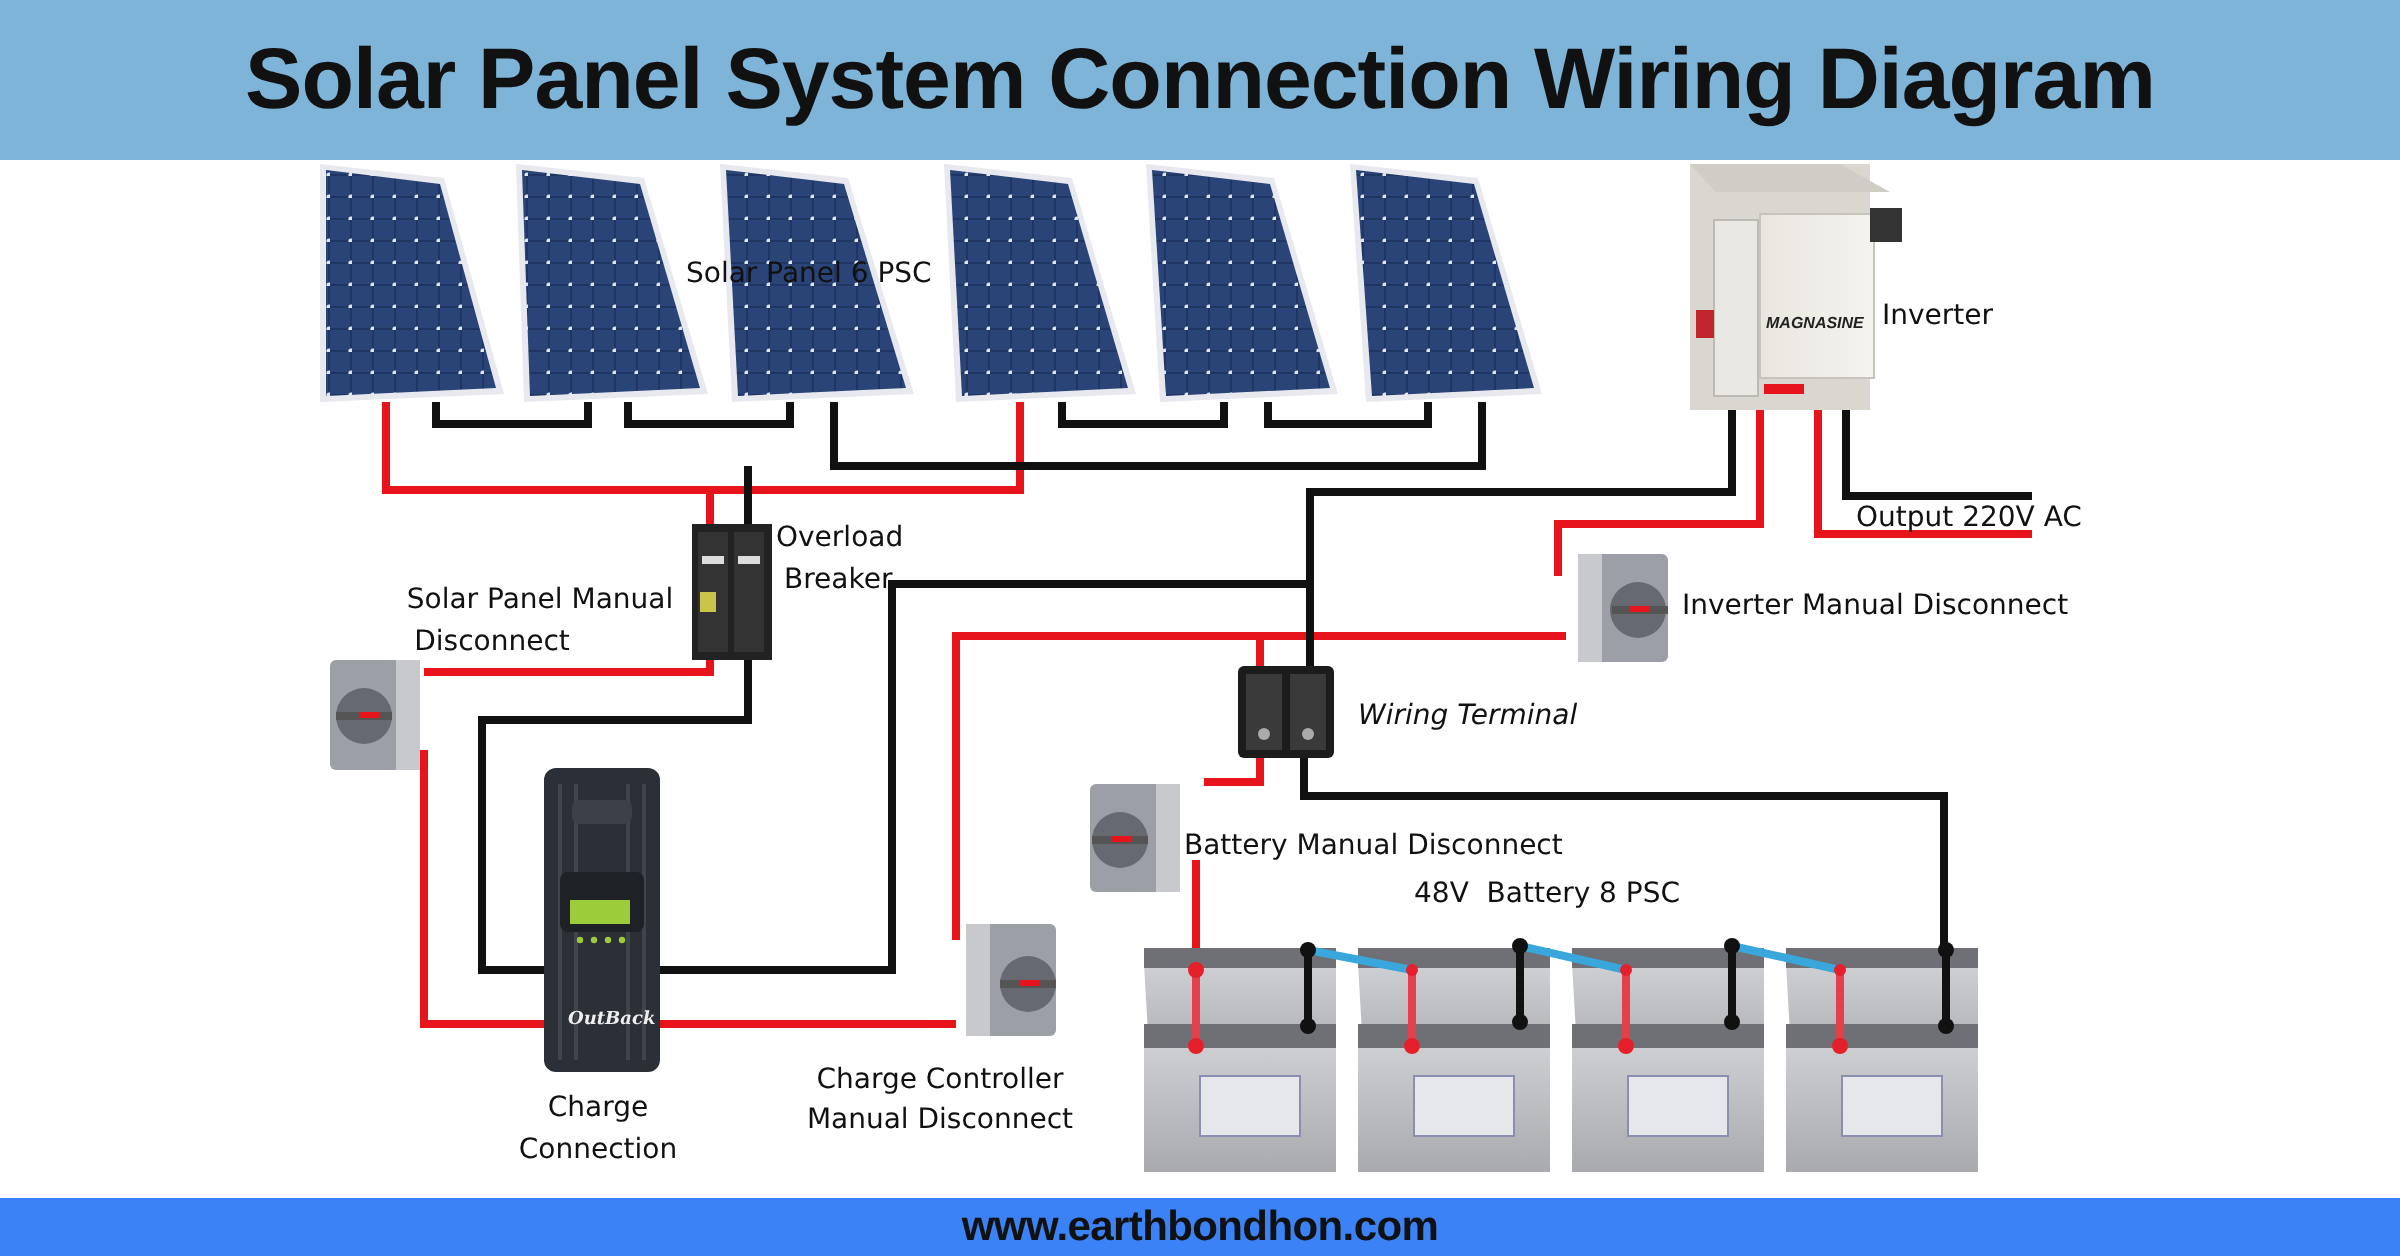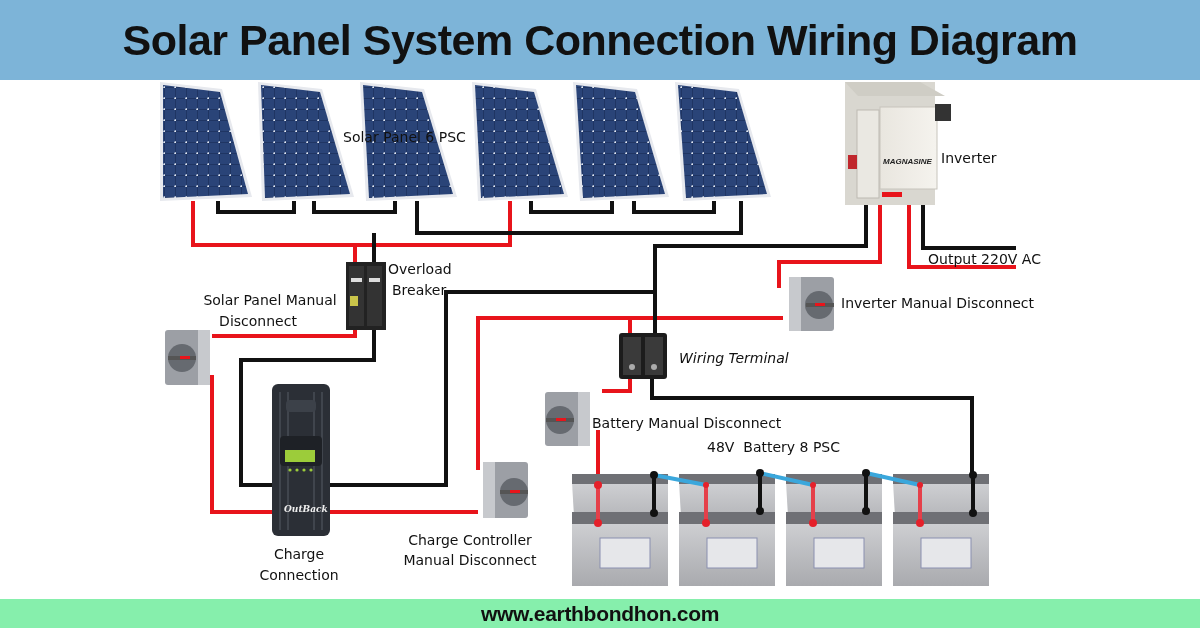--- a/index.html
+++ b/index.html
@@ -1,21 +1,21 @@
 <!DOCTYPE html>
 <html><head>
 <meta charset="utf-8">
 <style>
   html, body { margin:0; padding:0; }
   body { width:1200px; height:628px; position:relative; background:#ffffff; overflow:hidden;
          font-family:"Liberation Sans", sans-serif; }
   .banner-top { position:absolute; left:0; top:0; width:1200px; height:80px; background:#7db4d8;
                 display:flex; align-items:center; justify-content:center; }
   .banner-top h1 { margin:0; font-size:43px; font-weight:bold; color:#111; letter-spacing:-0.5px; }
-  .banner-bottom { position:absolute; left:0; top:599px; width:1200px; height:29px; background:#86efac;
+  .banner-bottom { position:absolute; left:0; top:599px; width:1200px; height:29px; background:#3b82f6;
                    display:flex; align-items:center; justify-content:center; }
   .banner-bottom span { font-size:21px; font-weight:bold; color:#111; letter-spacing:-0.3px; }
   svg.diagram { position:absolute; left:0; top:80px; }
   .lbl { position:absolute; font-family:"DejaVu Sans", sans-serif; font-size:14px; color:#111;
          white-space:nowrap; line-height:20px; }
   .lbl.center { text-align:center; }
 </style>
 </head>
 <body>
 
@@ -254,21 +254,21 @@
     </g>
   </g>
 </svg>
 
 <div class="lbl" style="left:343px; top:127px;">Solar Panel 6 PSC</div>
 <div class="lbl" style="left:941px; top:148px;">Inverter</div>
 <div class="lbl" style="left:928px; top:249px;">Output 220V AC</div>
 <div class="lbl" style="left:388px; top:259px;">Overload</div>
 <div class="lbl" style="left:392px; top:280px;">Breaker</div>
 <div class="lbl center" style="left:196px; top:290px; width:148px;">Solar Panel Manual</div>
-<div class="lbl center" style="left:196px; top:311px; width:124px;">Disconnect</div>
+<div class="lbl center" style="left:184px; top:311px; width:124px;">Disconnect</div>
 <div class="lbl" style="left:841px; top:293px;">Inverter Manual Disconnect</div>
 <div class="lbl" style="left:679px; top:348px;font-style:italic;">Wiring Terminal</div>
 <div class="lbl" style="left:592px; top:413px;">Battery Manual Disconnect</div>
 <div class="lbl" style="left:707px; top:437px; white-space:pre;">48V  Battery 8 PSC</div>
 <div class="lbl center" style="left:258px; top:544px; width:82px;">Charge</div>
 <div class="lbl center" style="left:258px; top:565px; width:82px;">Connection</div>
 <div class="lbl center" style="left:400px; top:530px; width:140px;">Charge Controller</div>
 <div class="lbl center" style="left:400px; top:550px; width:140px;">Manual Disconnect</div>
 
 <div class="banner-bottom">

